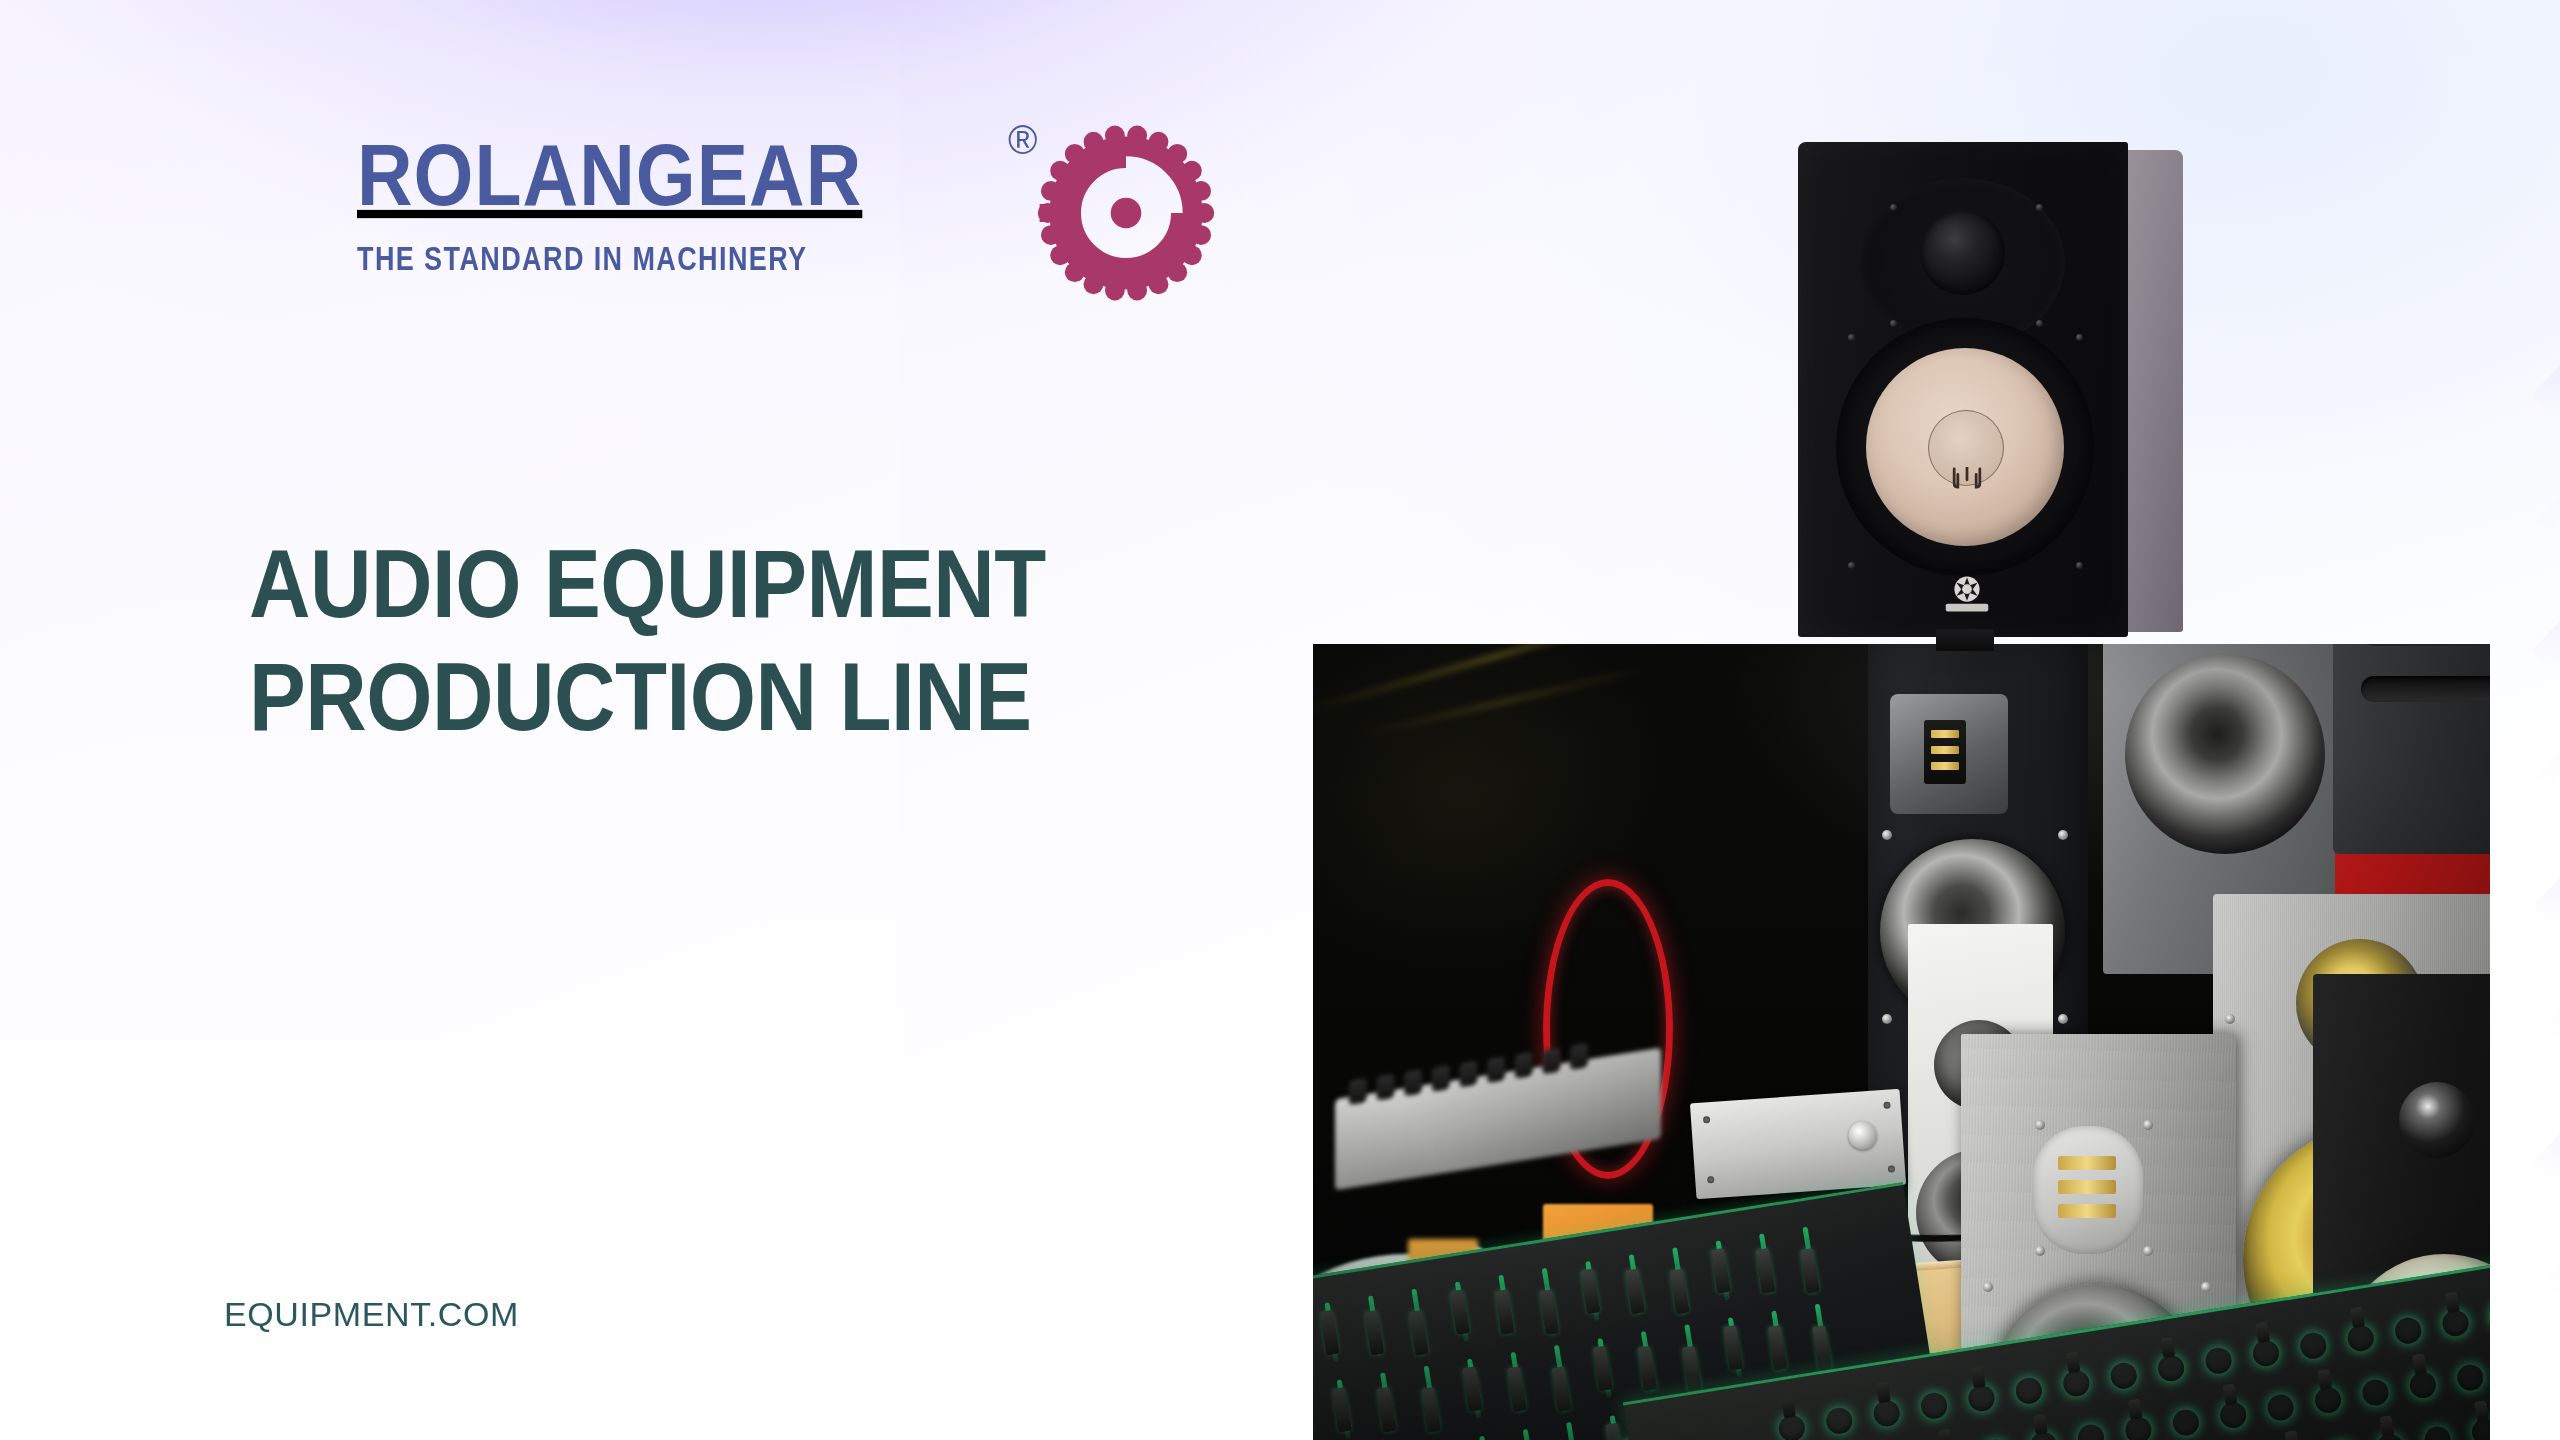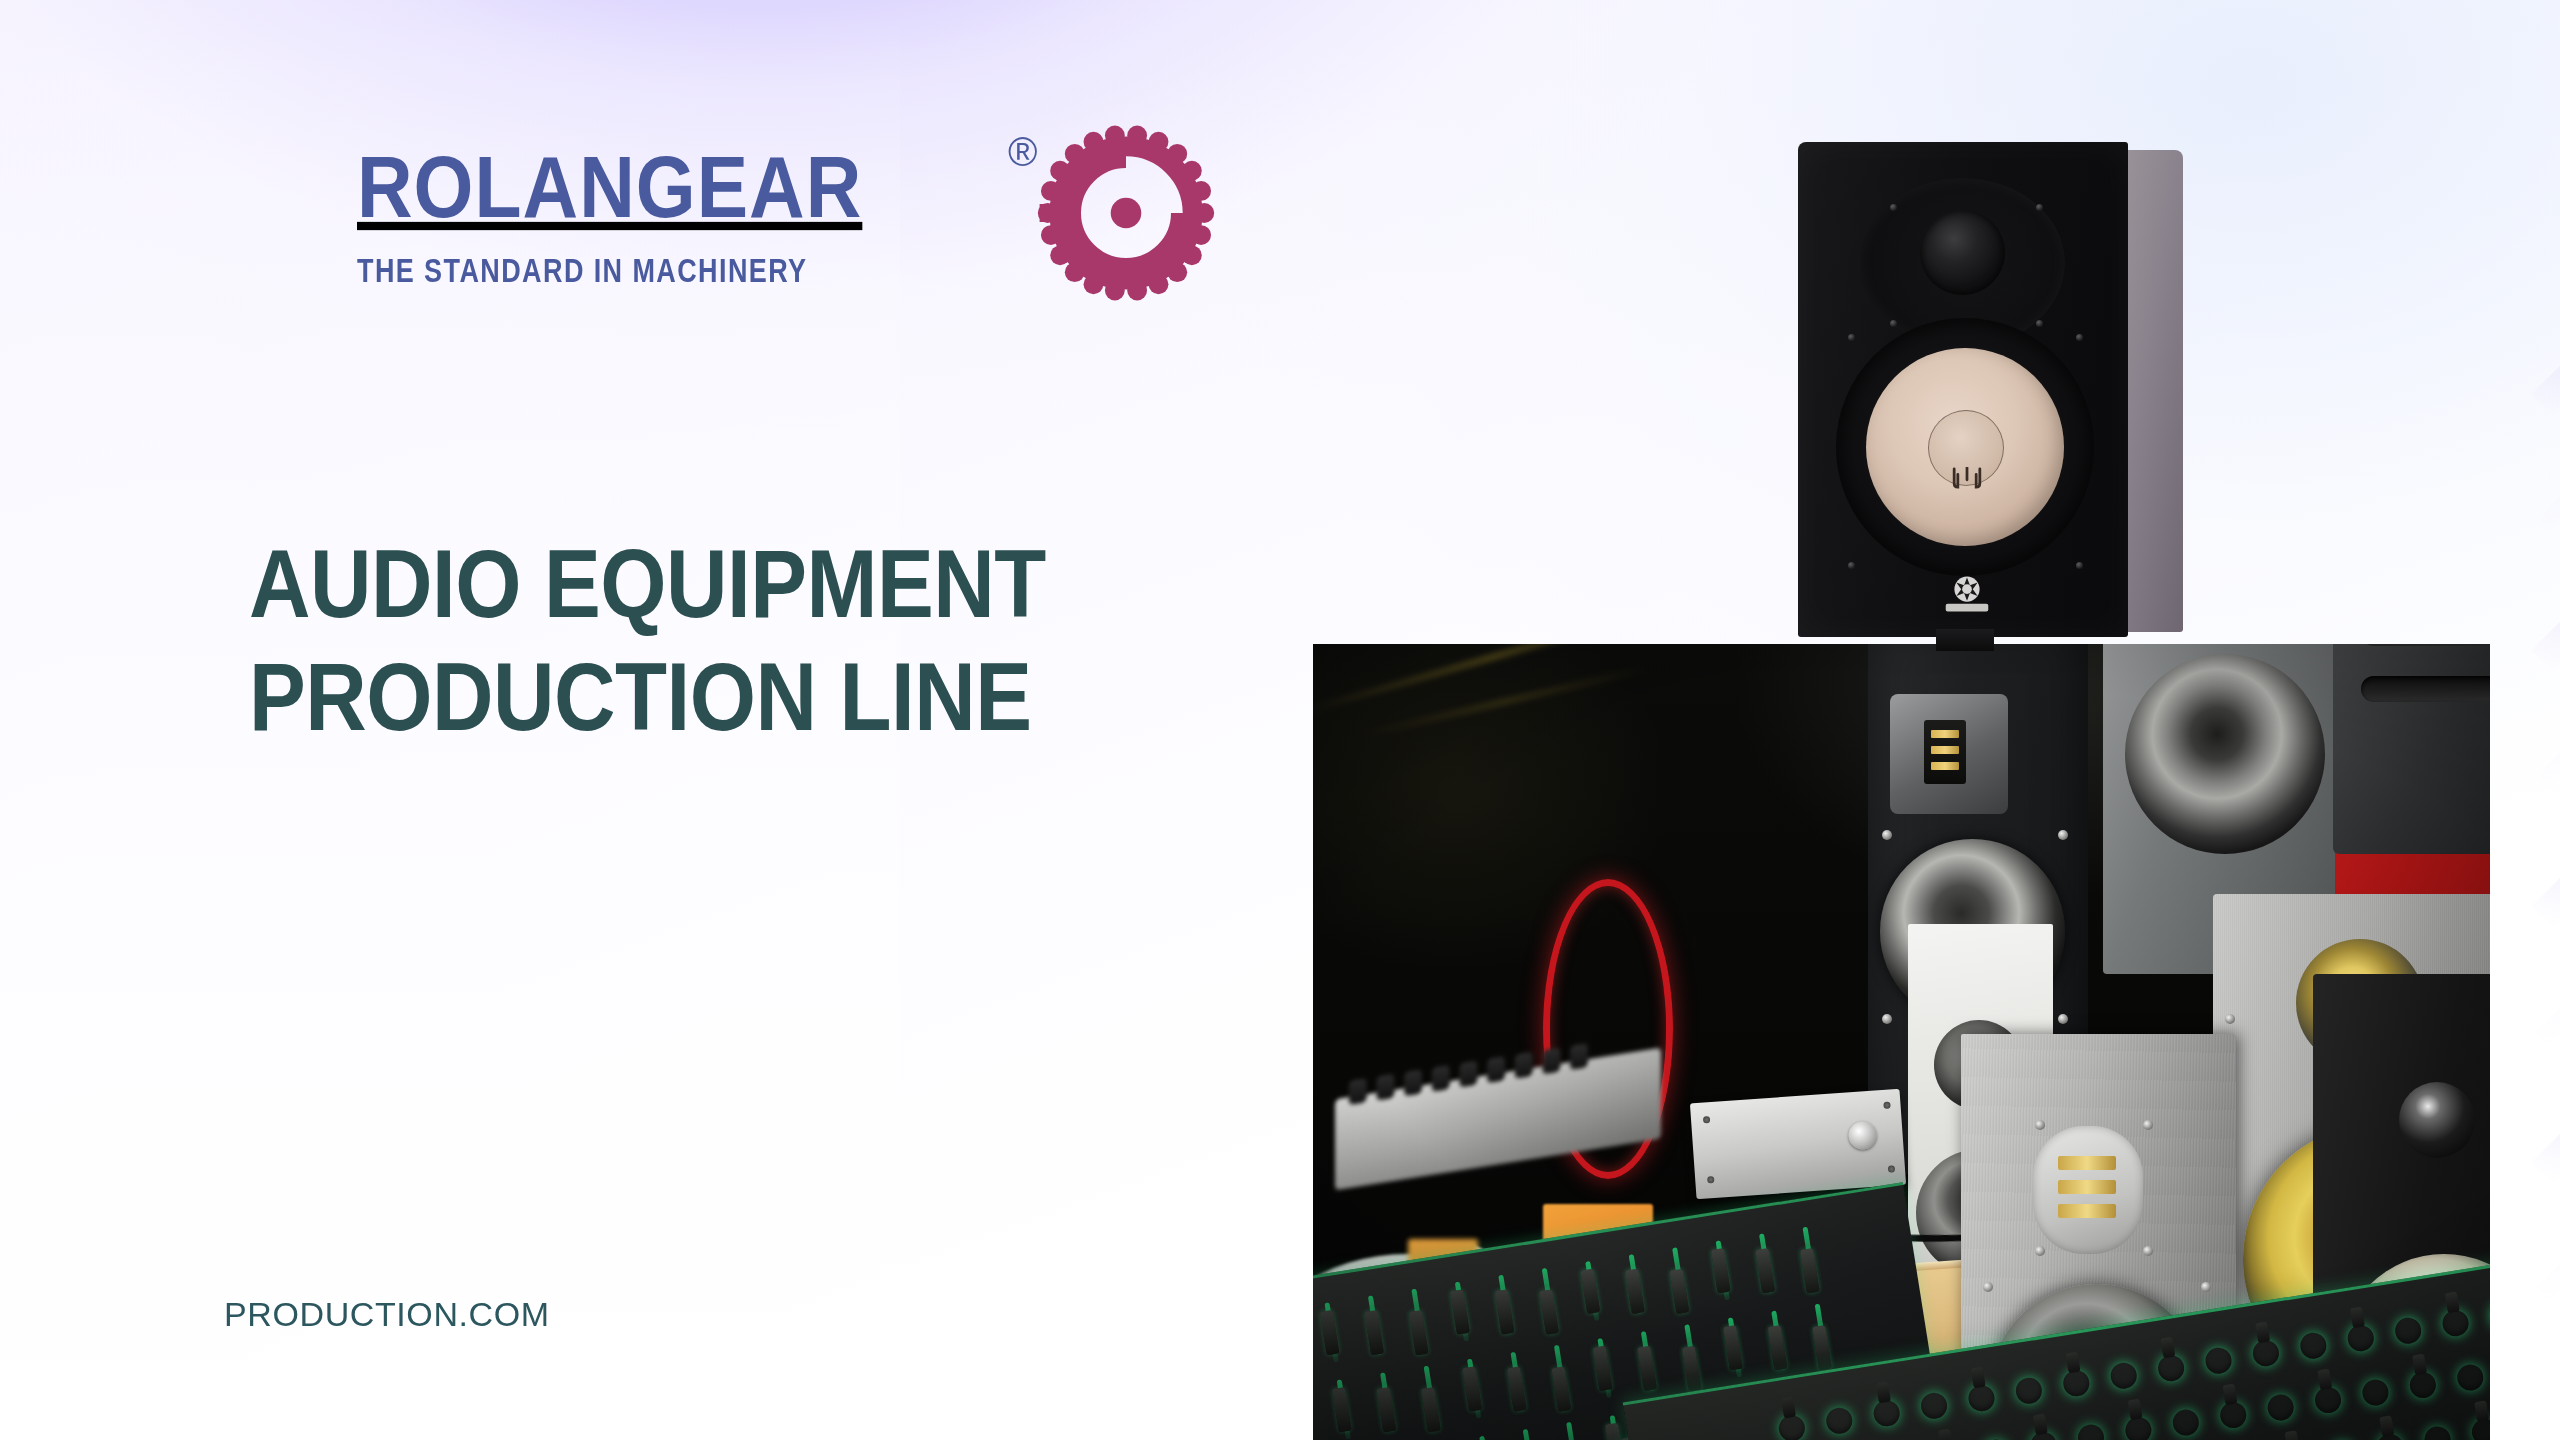--- a/index.html
+++ b/index.html
@@ -33,21 +33,21 @@
   .stripe {
     position:absolute;
     width:1000px; height:34px;
     transform-origin:left center;
     transform:rotate(-45deg);
     border-radius:2px;
   }
 
   
   #logo-block { position:absolute; left:357px; top:132px; width:840px; height:130px; }
-  #logo-text-wrap { position:absolute; left:0; top:12px;text-decoration:underline; }
+  #logo-text-wrap { position:absolute; left:0; top:0;text-decoration:underline; }
   #wordmark {
     font-family:"Liberation Sans", sans-serif;
     font-size:74px; font-weight:bold; letter-spacing:1px;
     color:#4A5A9E; line-height:1;
     transform:scaleX(1.04) scaleY(1.18);
     transform-origin:left top;
     white-space:nowrap;
   }
   #reg-mark {
     position:absolute; left:651px; top:-14px;
@@ -540,21 +540,21 @@
     <circle cx="100" cy="100" r="17" fill="#A8386A"></circle>
       </svg>
   </div>
 </div>
 
 <h1 id="headline">
   <span class="line">AUDIO EQUIPMENT</span>
   <span class="line">PRODUCTION LINE</span>
 </h1>
 
-<div id="site-url">PRODUCTION.COM</div>
+<div id="site-url">EQUIPMENT.COM</div>
 
 <div id="photo-panel">
   <div id="photo-inner">
     <div class="ph-dark-bg"></div>
     <div class="warm-streak"></div>
     <div class="warm-streak s2"></div>
 
     <div class="red-ring"></div>
 
     <div class="bg-console">

